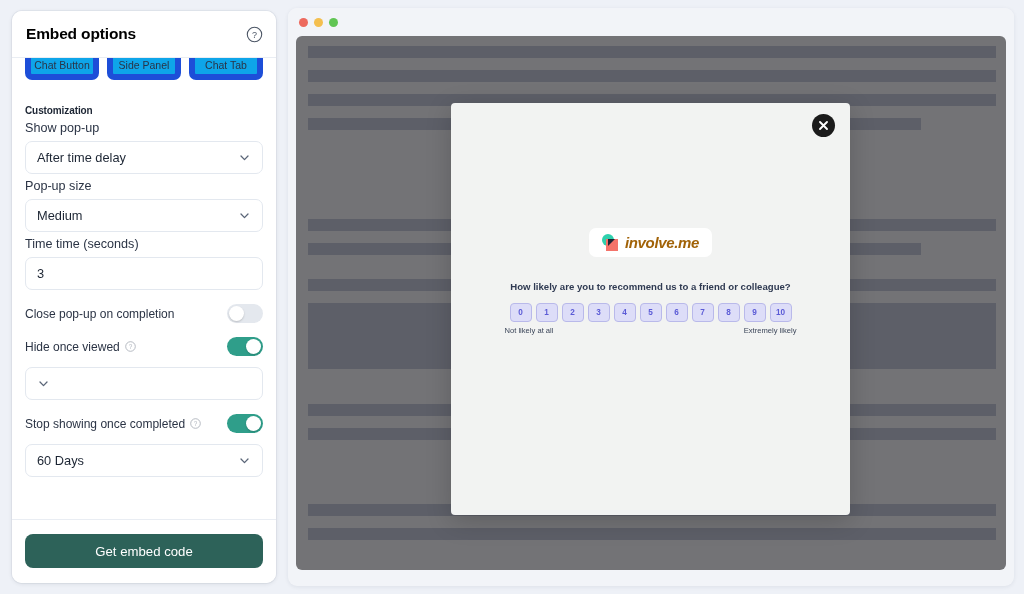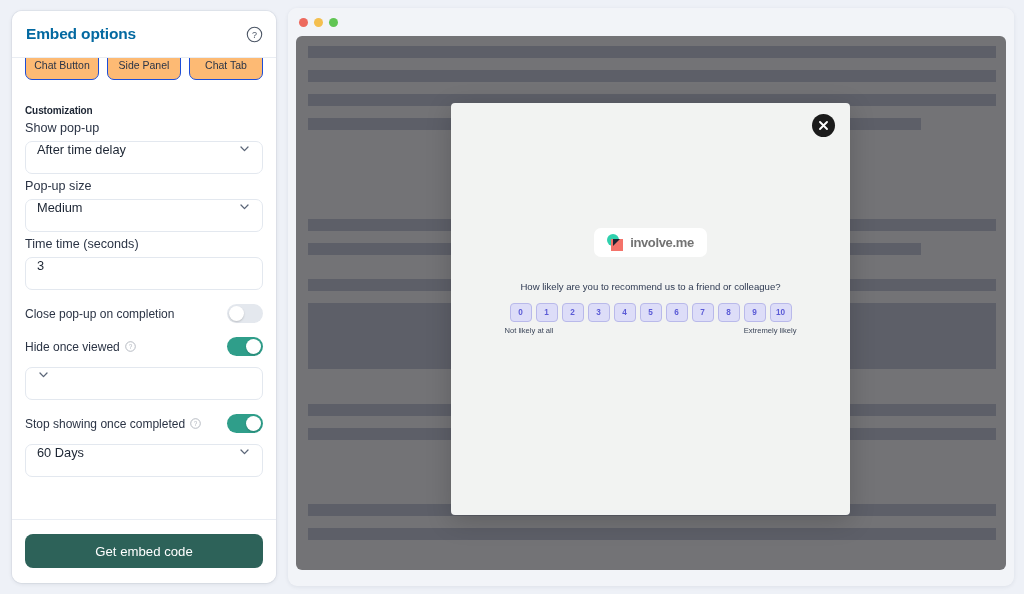--- a/index.html
+++ b/index.html
@@ -39,21 +39,21 @@
     background: #fff;
     border-bottom: 1px solid #e9edf3;
     display: flex;
     align-items: center;
     padding: 0 13px 0 14px;
     z-index: 5;
   }
   .sb-title {
     font-size: 15.5px;
     font-weight: bold;
-    color: #0369a1;
+    color: #000000;
     letter-spacing: -.15px;
   }
   .help-icon {
     margin-left: auto;
     width: 17px; height: 17px;
     flex: 0 0 17px;
     cursor: pointer;
   }
   .help-icon svg { display: block; }
 
@@ -66,23 +66,23 @@
 
   
   .tabs {
     display: flex;
     gap: 8px;
     margin-top: -8px;
   }
   .tab {
     flex: 1 1 0;
     height: 30px;
-    border: 1px solid #1d4ed8;
+    border: 6px solid #1d4ed8;
     border-radius: 7px;
-    background: #fdba74;
+    background: #0ea5e9;
     display: flex;
     align-items: center;
     justify-content: center;
     font-size: 10.5px;
     color: #2a3447;
     cursor: pointer;
     overflow: hidden;
   }
 
   .section-title {
@@ -100,20 +100,21 @@
     margin-bottom: 6px;
   }
 
   .select, .textinput {
     width: 100%;
     height: 33px;
     border: 1px solid #e3e8ef;
     border-radius: 7px;
     background: #fff;
     display: flex;
+    align-items: center;
     padding: 0 11px;
     font-size: 12.8px;
     color: #1c2533;
     cursor: pointer;
   }
   .textinput { cursor: text; }
   .select .val { flex: 1 1 auto; }
   .chev {
     width: 13px; height: 13px;
     flex: 0 0 13px;
@@ -279,30 +280,31 @@
     background: #2fd0ad;
   }
   .logo-tri {
     position: absolute;
     left: 6px; top: 5px;
     width: 0; height: 0;
     border-left: 7px solid #1c2533;
     border-bottom: 7px solid transparent;
   }
   .logo-text {
-    font-size: 13px;
+    font-size: 15px;
     font-weight: bold;
-    color: #737373;
+    color: #a16207;
     letter-spacing: -.35px;
+    font-style: italic;
   }
 
   .nps-question {
     margin-top: 24px;
     font-size: 9.6px;
-    font-weight: normal;
+    font-weight: bold;
     color: #2f3a52;
     text-align: center;
   }
 
   .nps-scale {
     margin-top: 11px;
     display: flex;
     gap: 4px;
   }
   .nps-btn {

